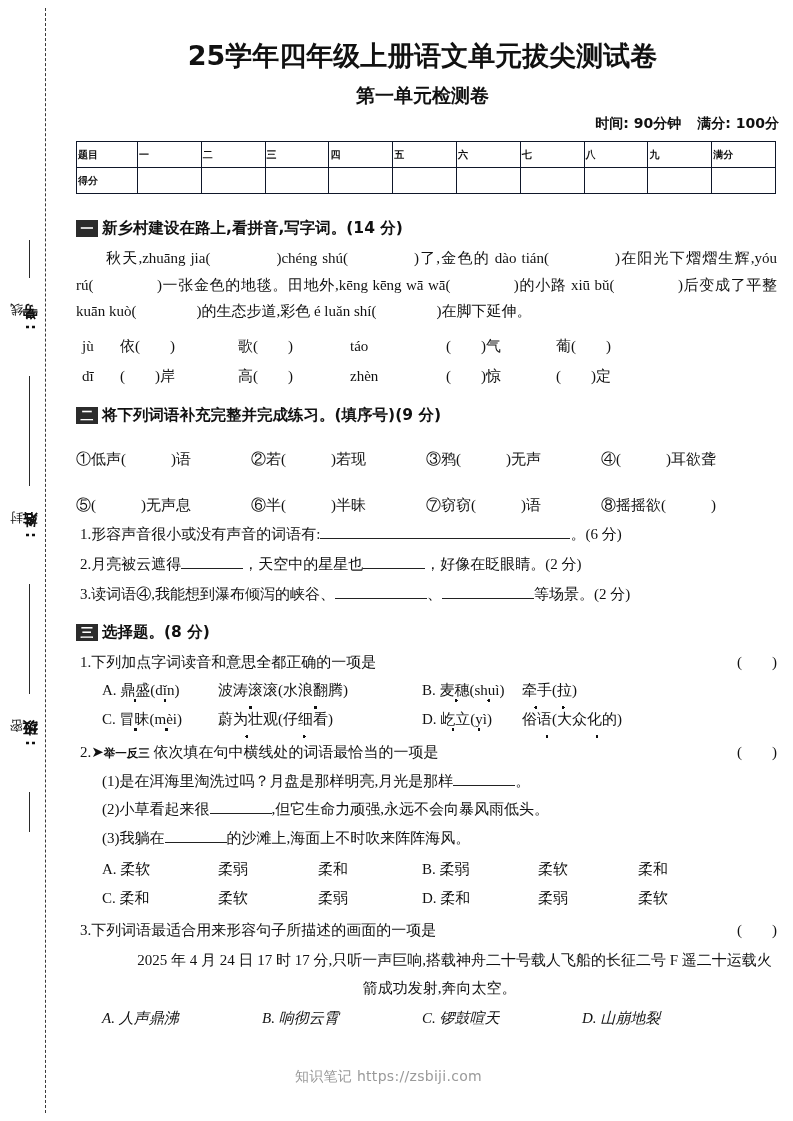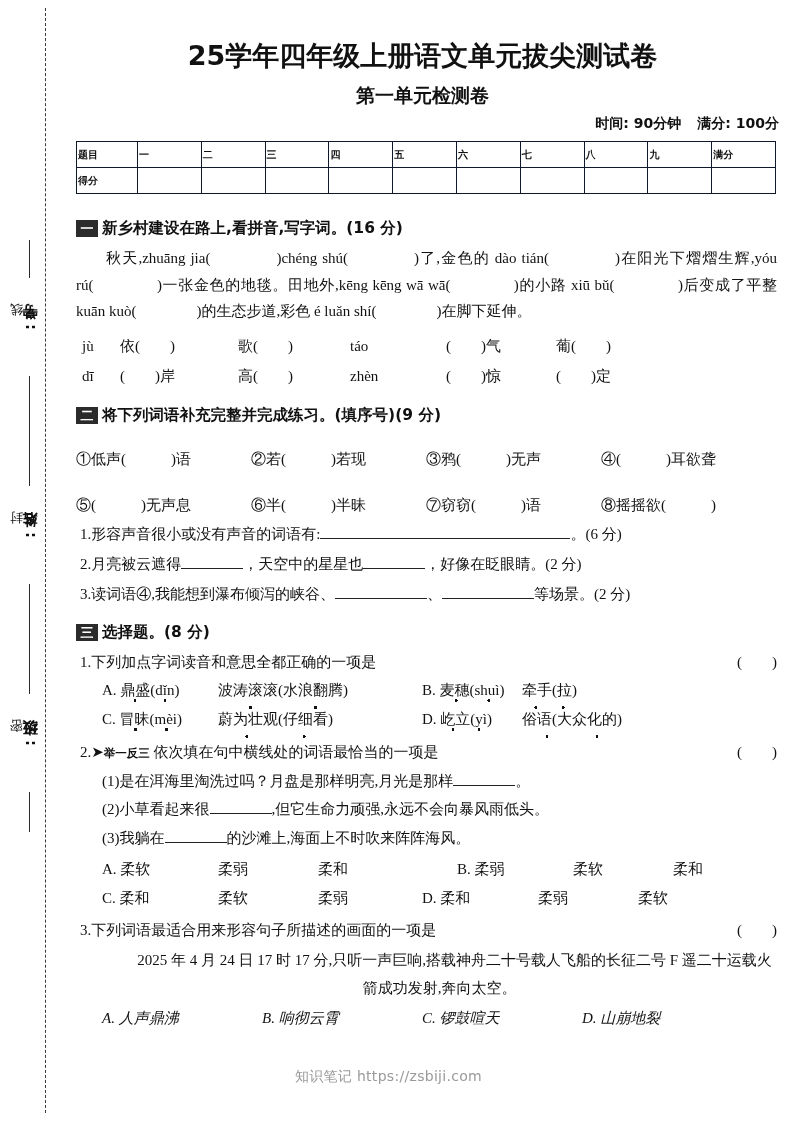--- a/index.html
+++ b/index.html
@@ -314,21 +314,21 @@
         <td></td>
         <td></td>
       </tr>
     </tbody>
   </table>
 
   <div id="content">
 
     <div class="sec-head">
       <span class="sec-box">一</span>
-      <span class="sec-text">新乡村建设在路上,看拼音,写字词。(16 分)</span>
+      <span class="sec-text">新乡村建设在路上,看拼音,写字词。(14 分)</span>
     </div>
 
     <div class="para">秋天,zhuāng jia(　　　　)chéng shú(　　　　)了,金色的 dào tián(　　　　)在阳光下熠熠生辉,yóu rú(　　　　)一张金色的地毯。田地外,kēng kēng wā wā(　　　　)的小路 xiū bǔ(　　　　)后变成了平整 kuān kuò(　　　　)的生态步道,彩色 é luǎn shí(　　　　)在脚下延伸。</div>
 
     <div class="pin-grid">
       <div class="pin-row">
         <span class="pin-cell w1">jù</span>
         <span class="pin-cell w3">依(　　)</span>
         <span class="pin-cell w4">歌(　　)</span>
         <span class="pin-cell w5">táo</span>
@@ -430,21 +430,21 @@
     <div class="sub-q">
       <span>(1)是在洱海里淘洗过吗？月盘是那样明亮,月光是那样</span><span class="u-short"></span><span>。</span>
     </div>
     <div class="sub-q">
       <span>(2)小草看起来很</span><span class="u-short"></span><span>,但它生命力顽强,永远不会向暴风雨低头。</span>
     </div>
     <div class="sub-q">
       <span>(3)我躺在</span><span class="u-short"></span><span>的沙滩上,海面上不时吹来阵阵海风。</span>
     </div>
 
-    <div class="opt-row" style="margin-top:3px;justify-content:space-between;">
+    <div class="opt-row" style="margin-top:3px;">
       <span class="half">
         <span class="oa"><span>A.</span>
         <span>柔软</span></span>
         <span class="ob">柔弱</span>
         <span class="oc">柔和</span>
       </span>
       <span class="half">
         <span class="oa"><span>B.</span>
         <span>柔弱</span></span>
         <span class="ob">柔软</span>

